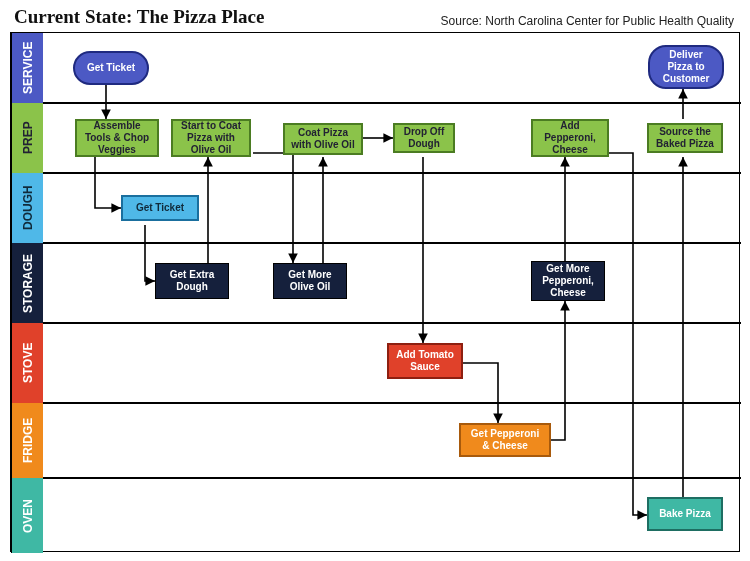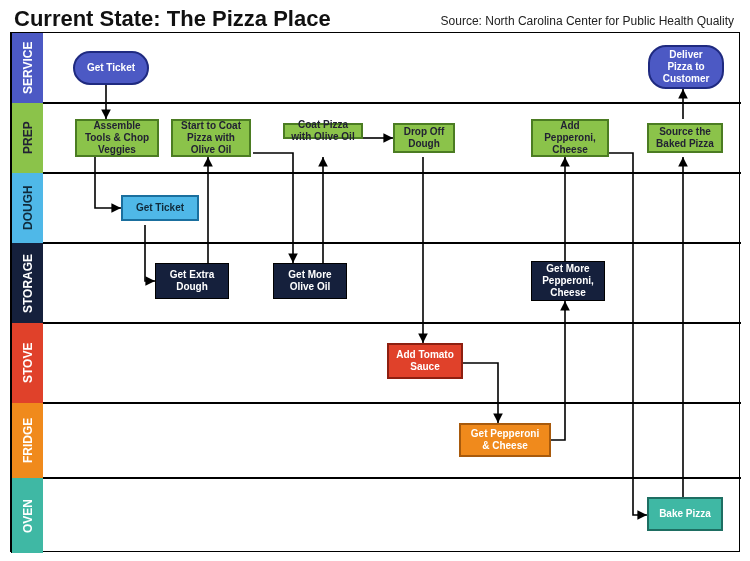--- a/index.html
+++ b/index.html
@@ -11,22 +11,23 @@
   }
   .wrap {
     width: 750px;
     height: 561px;
     position: relative;
   }
   .title {
     position: absolute;
     top: 6px; left: 14px;
     font-weight: 700;
-    font-size: 22px;
+    font-size: 19px;
     color: #111;
+    font-family: Liberation Serif, serif;
   }
   .source {
     position: absolute;
     top: 14px; right: 16px;
     font-size: 12px;
     color: #222;
   }
   .chart {
     position: absolute;
     top: 32px; left: 10px;
@@ -141,21 +142,21 @@
 
         <path d="M640,86 L640,56"></path>
       </g>
     </svg>
 
     <div class="node n-service pill" style="top:18px;left:62px;width:76px;height:34px">Get Ticket</div>
     <div class="node n-service pill" style="top:12px;left:637px;width:76px;height:44px">Deliver Pizza to Customer</div>
 
     <div class="node n-prep" style="top:86px;left:64px;width:84px;height:38px">Assemble Tools &amp; Chop Veggies</div>
     <div class="node n-prep" style="top:86px;left:160px;width:80px;height:38px">Start to Coat Pizza with Olive Oil</div>
-    <div class="node n-prep" style="top:90px;left:272px;width:80px;height:16px">Coat Pizza with Olive Oil</div>
+    <div class="node n-prep" style="top:90px;left:272px;width:80px;height:32px">Coat Pizza with Olive Oil</div>
     <div class="node n-prep" style="top:90px;left:382px;width:62px;height:30px">Drop Off Dough</div>
     <div class="node n-prep" style="top:86px;left:520px;width:78px;height:38px">Add Pepperoni, Cheese</div>
     <div class="node n-prep" style="top:90px;left:636px;width:76px;height:30px">Source the Baked Pizza</div>
 
     <div class="node n-dough" style="top:162px;left:110px;width:78px;height:26px">Get Ticket</div>
 
     <div class="node n-storage" style="top:230px;left:144px;width:74px;height:36px">Get Extra Dough</div>
     <div class="node n-storage" style="top:230px;left:262px;width:74px;height:36px">Get More Olive Oil</div>
     <div class="node n-storage" style="top:228px;left:520px;width:74px;height:40px">Get More Pepperoni, Cheese</div>
 

